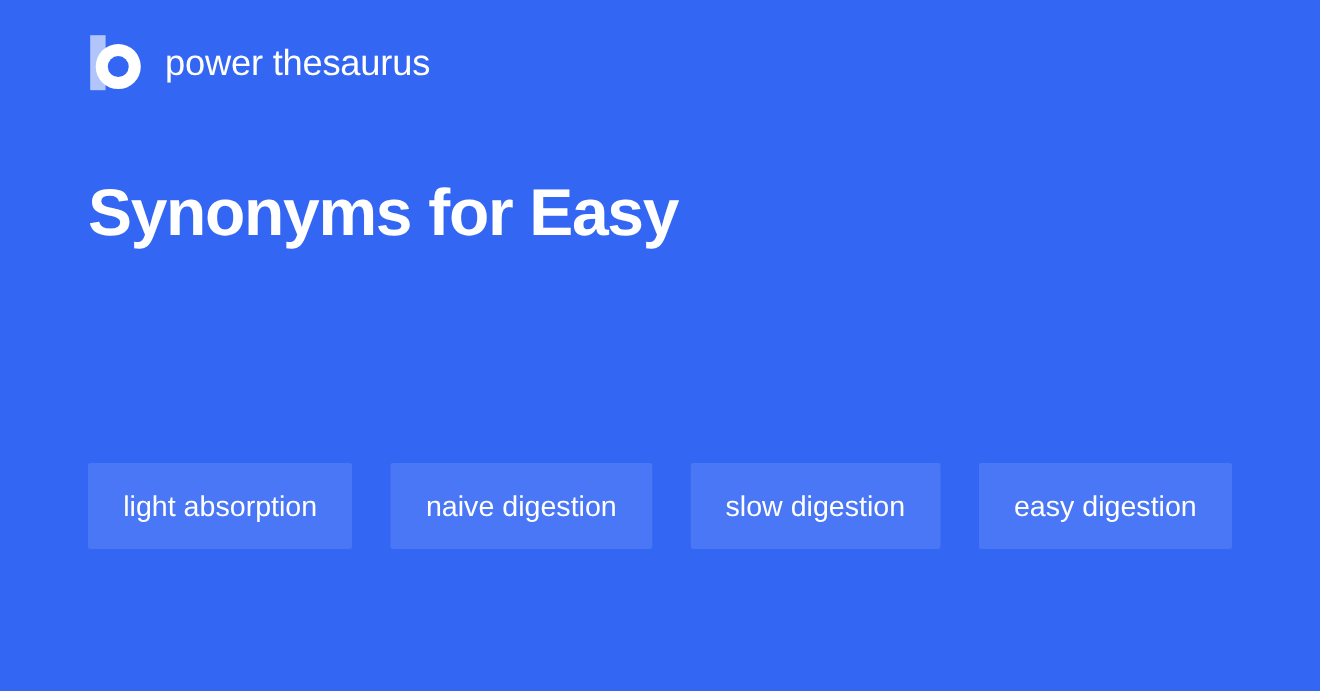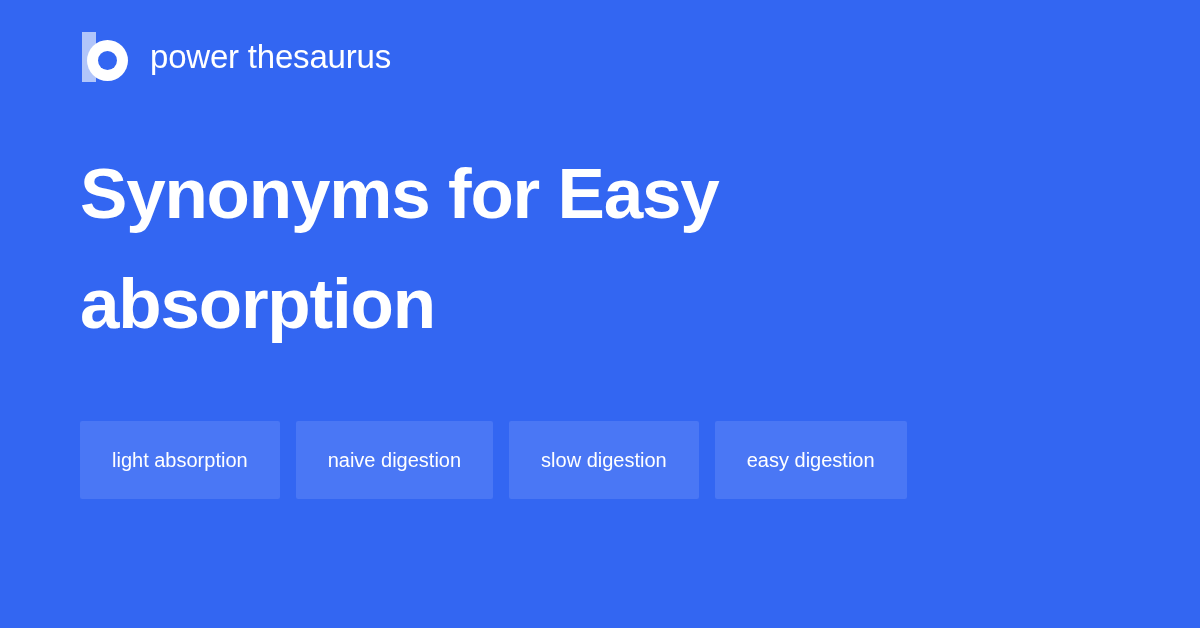--- a/index.html
+++ b/index.html
@@ -1,16 +1,16 @@
 <!DOCTYPE html>
 <html><head>
 <meta charset="utf-8">
 <title>Power Thesaurus — Synonyms for Easy absorption</title>
 <style>
-  * { margin:0; padding:0; box-sizing:border-box; }
+  * { margin:0; padding:0; box-sizing:border-box;justify-content:space-between; }
 
   html, body {
     width:1200px;
     height:628px;
     overflow:hidden;
   }
 
   body {
     background:#3366f2;
     font-family:"Liberation Sans", sans-serif;
@@ -74,21 +74,21 @@
     white-space:nowrap;
   }
 
   
   .headline {
     position:absolute;
     left:80px;
     top:139px;
     width:1040px;
     color:#ffffff;
-    font-size:71px;
+    font-size:60px;
     line-height:110px;
     font-weight:700;
     letter-spacing:-1.2px;
   }
   .headline .hl-line { display:block; white-space:nowrap; }
 
   
   .chips {
     position:absolute;
     left:80px;
@@ -96,21 +96,21 @@
     width:1040px;
     display:flex;
     flex-wrap:wrap;
     gap:18px 16px;
     align-content:flex-start;
   }
 
   .chip {
     background:#4a77f5;
     color:#ffffff;
-    font-size:20px;
+    font-size:26px;
     line-height:1;
     font-weight:400;
     height:78px;
     padding:0 32px;
     display:flex;
     align-items:center;
     justify-content:center;
     white-space:nowrap;
     border:0;
     border-radius:2px;
@@ -125,21 +125,20 @@
   <span class="brand-mark">
     <span class="stem"></span>
     <span class="bowl"></span>
     <span class="counter"></span>
   </span>
   <span class="brand-name">power thesaurus</span>
 </div>
 
 <h1 class="headline">
   <span class="hl-line">Synonyms for Easy</span>
-  <span class="hl-line">absorption</span>
 </h1>
 
 <div class="chips">
   <button class="chip">light absorption</button>
   <button class="chip">naive digestion</button>
   <button class="chip">slow digestion</button>
   <button class="chip">easy digestion</button>
 </div>
 
 </body></html>

